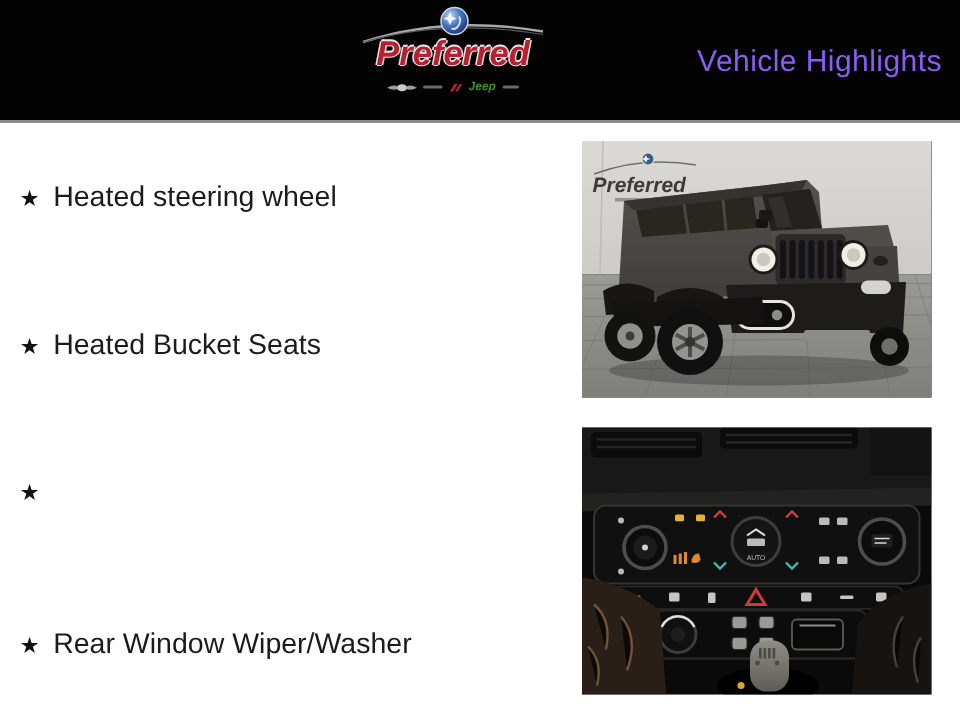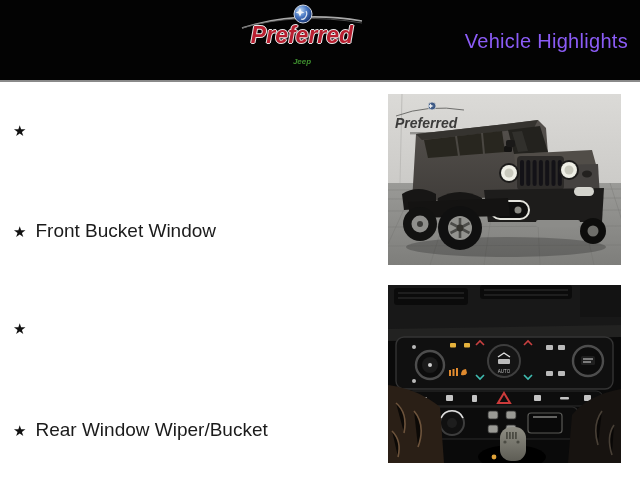--- a/index.html
+++ b/index.html
@@ -11,21 +11,21 @@
   .logo { position:absolute; left:236px; top:4px; width:132px; height:64px; text-align:center; }
   .logo-globe { position:absolute; left:57px; top:0px; width:20px; height:20px; }
   .logo-swoosh { position:absolute; left:2px; top:8px; width:128px; height:18px; }
   .logo-name {
     position:absolute; top:18px; left:0; width:132px;
     font-size:23px; font-weight:bold; font-style:italic; letter-spacing:0px;
     color:#b81f30;
     text-shadow:-1px 0 #e8e8e8, 1px 0 #e8e8e8, 0 -1px #e8e8e8, 0 1px #e8e8e8;
   }
   .logo-brands { position:absolute; top:48px; left:0; width:132px; height:12px;
-    display:flex; align-items:center; justify-content:center; gap:4px;flex-direction:column; }
+    display:flex; align-items:center; justify-content:center; gap:4px; }
   .brand-bar { height:2px; background:#6a6a6a; border-radius:1px; }
   .brand-jeep { font-size:8px; font-weight:bold; font-style:italic; color:#3f8f2f; line-height:8px; }
   .header-title { position:absolute; right:12px; top:30px; font-size:20px; color:#8b5cf6; letter-spacing:0.3px; }
 
   
   .feature { position:absolute; left:13px; display:flex; align-items:center; gap:9px;
     font-size:19px; color:#1b1b1b; white-space:nowrap; }
   .feature .star { font-size:15px; color:#111; line-height:19px; }
   .feature-1 { top:121px; }
   .feature-2 { top:220px; }
@@ -75,31 +75,32 @@
         </svg>
         <span class="brand-jeep">Jeep</span>
         <span class="brand-bar" style="width:11px"></span>
       </div>
     </div>
     <div class="header-title">Vehicle Highlights</div>
   </div>
 
   <div class="feature feature-1">
     <span class="star">★</span>
+    <span>Heated steering wheel</span>
   </div>
   <div class="feature feature-2">
     <span class="star">★</span>
-    <span>Front Bucket Window</span>
+    <span>Heated Bucket Seats</span>
   </div>
   <div class="feature feature-3">
     <span class="star">★</span>
   </div>
   <div class="feature feature-4">
     <span class="star">★</span>
-    <span>Rear Window Wiper/Bucket</span>
+    <span>Rear Window Wiper/Washer</span>
   </div>
 
   <div class="photo photo-exterior">
     <svg viewBox="0 0 233 171" preserveAspectRatio="none">
       <defs>
         <linearGradient id="wallG" x1="0" y1="0" x2="0" y2="1">
           <stop offset="0%" stop-color="#dbdad7"></stop>
             <stop offset="100%" stop-color="#cccbc8"></stop>
         </linearGradient>
         <linearGradient id="floorG" x1="0" y1="0" x2="0" y2="1">

